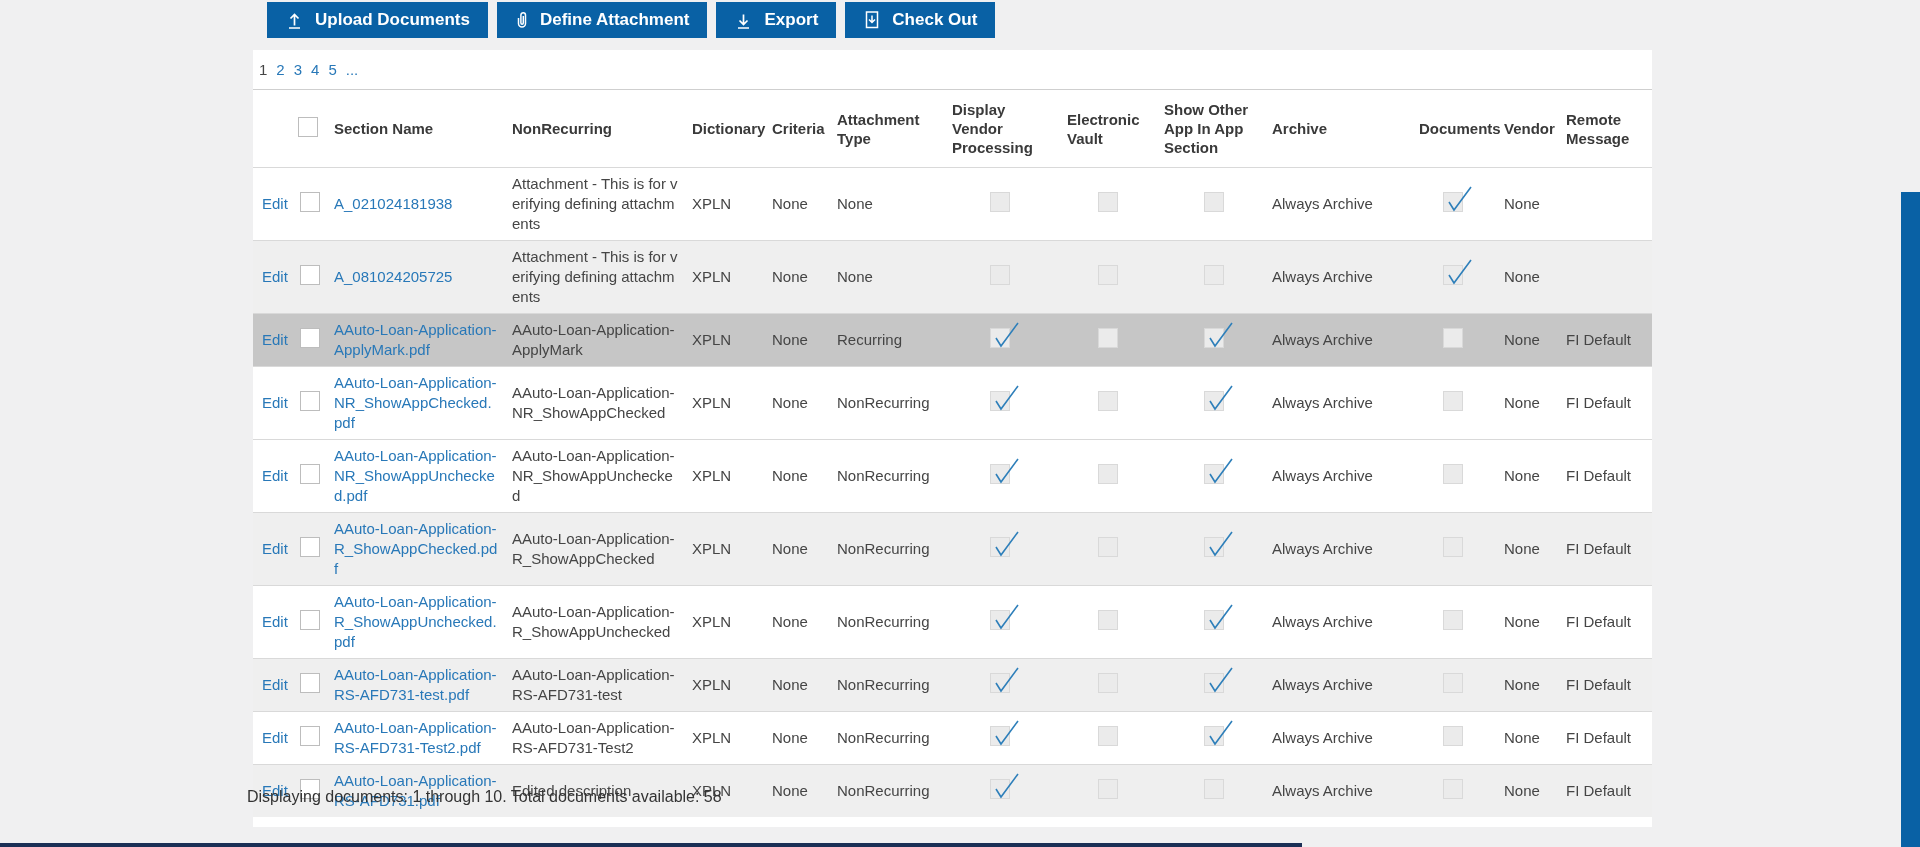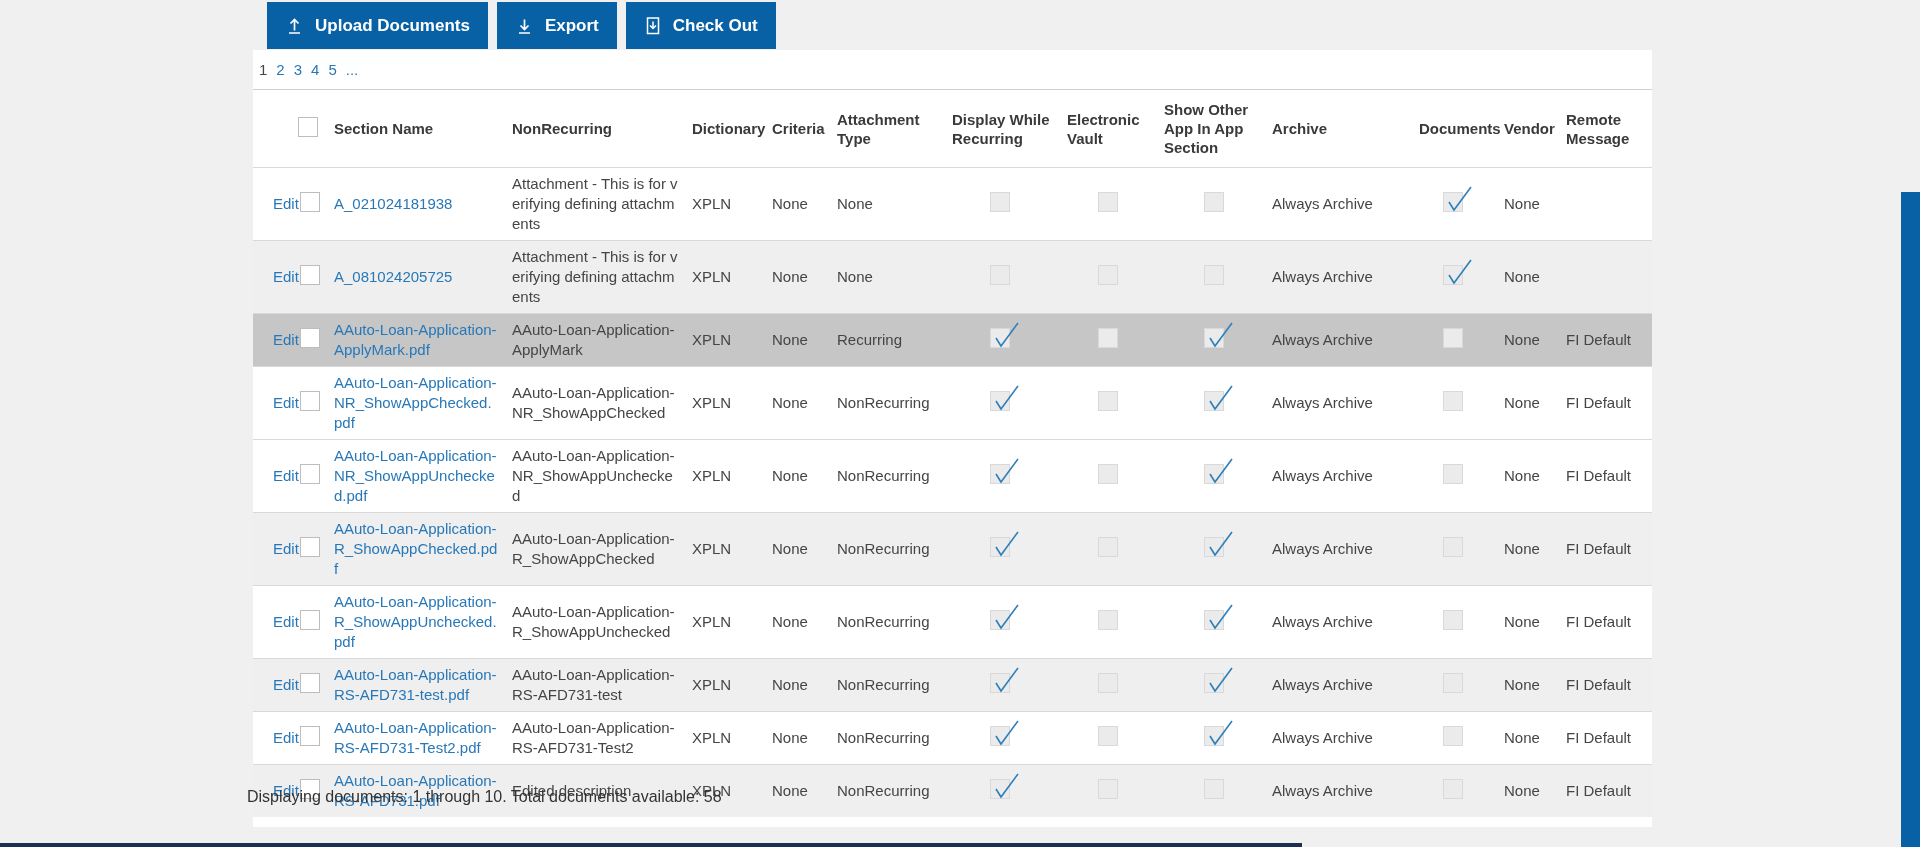--- a/index.html
+++ b/index.html
@@ -8,21 +8,21 @@
     background:#f0f0f1;
     font-family:"Liberation Sans", sans-serif;
     position:relative;
     overflow:hidden;
     color:#454545;
   }
 
   
   .toolbar { position:absolute; left:267px; top:2px; display:flex; gap:9px; }
   .tb-btn {
-    height:47px; padding:0 18px; border:none; cursor:pointer;
+    height:36px; padding:0 18px; border:none; cursor:pointer;
     background:var(--accent); color:#fff;
     display:flex; align-items:center; gap:11px;
     font-family:"Liberation Sans", sans-serif;
     font-size:17px; font-weight:bold; white-space:nowrap;
   }
   .tb-btn svg { display:block; }
 
   
   .card {
     position:absolute; left:253px; top:50px; width:1399px;
@@ -40,21 +40,21 @@
   th, td { vertical-align:middle; text-align:left; font-size:15px; }
   thead th {
     font-weight:bold; color:#3a3a3a; padding:10px 4px;
     height:66px; line-height:19px;
   }
   tbody tr { border-top:1px solid #d9d9d9; }
   tbody td { padding:6px 4px; line-height:20px; color:#454545; }
   tr.shaded  { background:#efefef; }
   tr.selected{ background:#c6c6c6; }
 
-  td.c-edit  { padding-left:20px; }
+  td.c-edit  { padding-left:9px; }
   a.edit-link, a.doc-link { color:var(--link); text-decoration:none; cursor:pointer; }
   td.c-name, td.c-desc { word-break:break-all; padding-right:10px; }
 
   
   .cb {
     width:20px; height:20px; display:inline-block; position:relative;
     background:#ebebeb; border:1px solid #d9d9d9;
   }
   .cb.enabled { background:#fff; border:1px solid #bdbdbd; cursor:pointer; }
   .cb .tick { position:absolute; left:1px; top:-9px; display:none; }
@@ -86,20 +86,28 @@
 <body style="--accent: #0961a5; --link: #2878b8;">
 
 <div class="toolbar">
   <button class="tb-btn">
     <span>
       <svg width="19" height="19" viewBox="0 0 19 19" fill="none" stroke="#fff" stroke-width="1.7">
         <path d="M9.5 14.5 V3.5 M5.5 7.5 L9.5 3.5 L13.5 7.5 M4 17 H15"></path>
       </svg>
     </span>
     <span>Upload Documents</span>
+  </button>
+  <button class="tb-btn">
+    <span>
+      <svg width="14" height="20" viewBox="0 0 14 20" fill="none" stroke="#fff" stroke-width="1.5">
+        <path d="M3.5 8 V13.5 a3.5 3.5 0 0 0 7 0 V5 a2.3 2.3 0 0 0-4.6 0 V13 a1.2 1.2 0 0 0 2.4 0 V6"></path>
+      </svg>
+    </span>
+    <span>Define Attachment</span>
   </button>
   <button class="tb-btn">
     <span>
       <svg width="19" height="19" viewBox="0 0 19 19" fill="none" stroke="#fff" stroke-width="1.7">
         <path d="M9.5 3.5 V13.5 M5.5 9.5 L9.5 13.5 L13.5 9.5 M4 17 H15"></path>
       </svg>
     </span>
     <span>Export</span>
   </button>
   <button class="tb-btn">
@@ -145,21 +153,21 @@
       <tr>
         <th></th>
         <th class="h-selall">
           <span class="cb enabled"></span>
         </th>
         <th>Section Name</th>
         <th>NonRecurring</th>
         <th>Dictionary</th>
         <th>Criteria</th>
         <th>Attachment Type</th>
-        <th>Display While Recurring</th>
+        <th>Display Vendor Processing</th>
         <th>Electronic Vault</th>
         <th>Show Other App In App Section</th>
         <th>Archive</th>
         <th>Documents</th>
         <th>Vendor</th>
         <th>Remote Message</th>
       </tr>
     </thead>
     <tbody id="rows-body">
         <tr>

